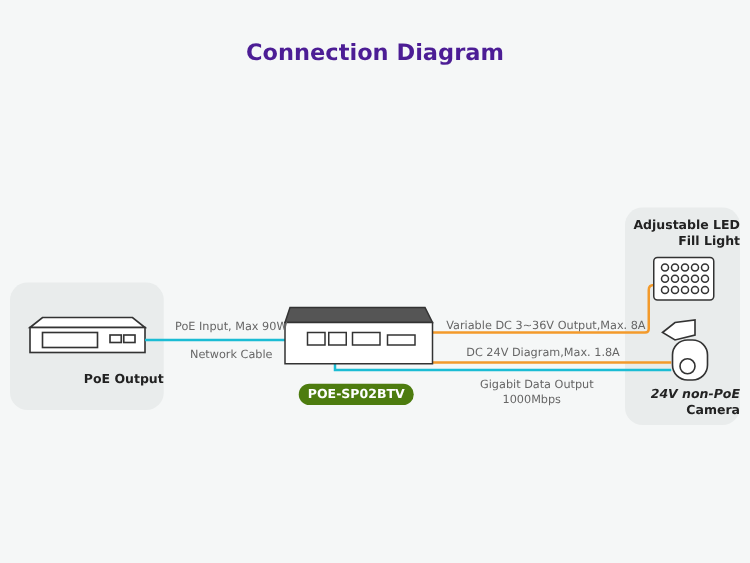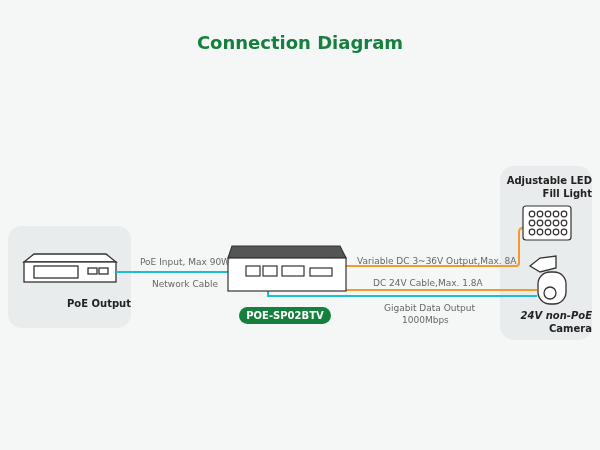--- a/index.html
+++ b/index.html
@@ -1,21 +1,21 @@
 <!DOCTYPE html>
 <html><head>
 <meta charset="utf-8">
 <style>
   html,body{margin:0;padding:0;}
   body{width:600px;height:450px;background:#f5f7f7;position:relative;overflow:hidden;font-family:"DejaVu Sans",sans-serif;}
-  .title{position:absolute;left:0;width:600px;top:32px;text-align:center;font-size:18px;font-weight:bold;color:#15803d;}
+  .title{position:absolute;left:0;width:600px;top:32px;text-align:center;font-size:18px;font-weight:bold;color:#4c1d95;}
   .card{position:absolute;background:#e9ecec;border-radius:14px;}
   .label{position:absolute;font-size:9px;color:#666;white-space:nowrap;}
   .dev-label{position:absolute;font-size:10px;font-weight:bold;color:#222;text-align:right;}
-  .badge{position:absolute;left:239px;top:307px;width:92px;height:17px;border-radius:9px;background:#15803d;color:#fff;font-size:10px;font-weight:bold;text-align:center;line-height:17px;}
+  .badge{position:absolute;left:239px;top:307px;width:92px;height:17px;border-radius:9px;background:#4d7c0f;color:#fff;font-size:10px;font-weight:bold;text-align:center;line-height:17px;}
   svg{position:absolute;left:0;top:0;}
 </style>
 </head>
 <body>
 
 <div class="title">Connection Diagram</div>
 
 <div class="card" style="left:8px;top:226px;width:123px;height:102px;"></div>
 <div class="card" style="left:500px;top:166px;width:92px;height:174px;"></div>
 
@@ -67,21 +67,21 @@
   <g stroke="#333" stroke-width="1.3" fill="#fff">
     <path d="M530 266 L540 258 L556 256 L556 268 L540 272 Z"></path>
     <rect x="538" y="272" width="28" height="32" rx="12"></rect>
     <circle cx="550" cy="293" r="6"></circle>
   </g>
 </svg>
 
 <div class="label" style="left:140px;top:257px;text-align:right;">PoE Input, Max 90W</div>
 <div class="label" style="left:152px;top:279px;text-align:right;">Network Cable</div>
 <div class="label" style="left:357px;top:256px;">Variable DC 3~36V Output,Max. 8A</div>
-<div class="label" style="left:373px;top:278px;">DC 24V Cable,Max. 1.8A</div>
+<div class="label" style="left:373px;top:278px;">DC 24V Diagram,Max. 1.8A</div>
 <div class="label" style="left:384px;top:303px;">Gigabit Data Output</div>
 <div class="label" style="left:402px;top:315px;">1000Mbps</div>
 
 <div class="dev-label" style="left:8px;width:123px;top:298px;">PoE Output</div>
 <div class="badge">POE-SP02BTV</div>
 <div class="dev-label" style="left:500px;width:92px;top:175px;">Adjustable LED</div>
 <div class="dev-label" style="left:500px;width:92px;top:188px;">Fill Light</div>
 <div class="dev-label" style="left:500px;width:92px;top:310px;font-style:italic;">24V non-PoE</div>
 <div class="dev-label" style="left:500px;width:92px;top:323px;">Camera</div>
 

